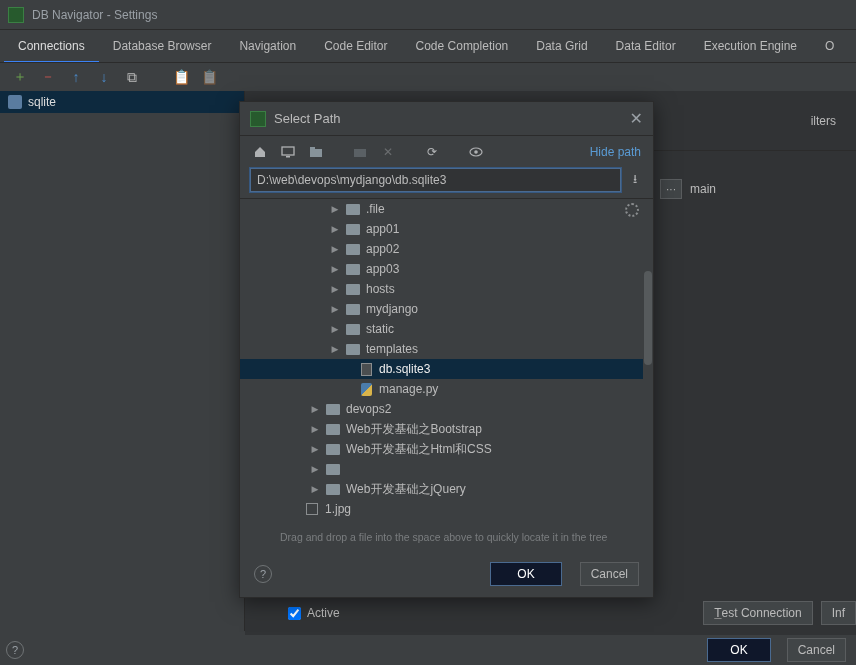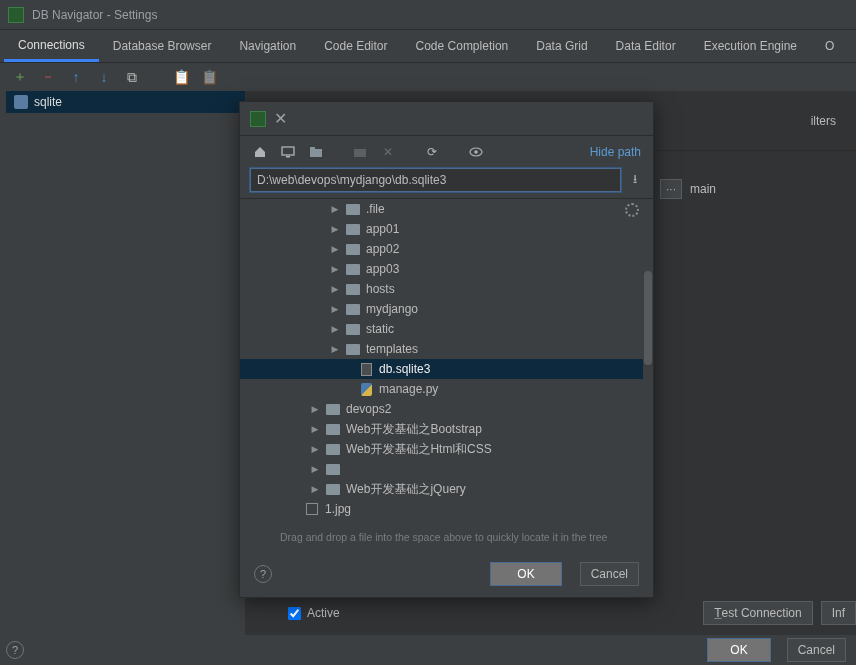--- a/index.html
+++ b/index.html
@@ -21,32 +21,32 @@
   
   .tabs {
     height: 33px; display: flex; align-items: stretch;
     border-bottom: 1px solid #2b2b2b; background: #3c3f41;
     padding-left: 4px;
   }
   .tab {
     padding: 0 14px; display: flex; align-items: center;
     color: #bbbbbb; cursor: default;
   }
-  .tab.active { border-bottom: 3px solid #3b82f6; color: #dddddd; }
+  .tab.active { border-bottom: 1px solid #3b82f6; color: #dddddd; }
 
   
   .toolbar {
     height: 28px; display: flex; align-items: center; gap: 12px;
     padding: 0 12px; background: #3c3f41;
   }
   .tb-icon { width: 16px; height: 16px; display: flex; align-items: center; justify-content: center; font-size: 14px; }
 
   
   .left-tree {
-    position: absolute; left: 6px; top: 91px; width: 245px; height: 540px;
+    position: absolute; left: 0; top: 91px; width: 245px; height: 540px;
     background: #3c3f41; border-right: 1px solid #2b2b2b;
   }
   .tree-item {
     height: 22px; display: flex; align-items: center; gap: 6px;
     padding-left: 8px;
   }
   .tree-item.sel { background: #0d293e; color: #dddddd; }
   .db-icon { width: 14px; height: 14px; background: #5a7ca0; border-radius: 2px; display:inline-block; }
 
   
@@ -88,21 +88,21 @@
     background: #3c3f41;
     display: flex; align-items: center; justify-content: flex-end; gap: 8px;
     padding-right: 10px;
   }
   .help-circle {
     position: absolute; left: 6px; width: 18px; height: 18px;
     border: 1px solid #6f7375; border-radius: 50%;
     display: flex; align-items: center; justify-content: center; color: #9aa0a6;
     font-size: 11px;
   }
-  .btn-primary { background: #737373; border-color: #4a6a90; color: #ffffff; }
+  .btn-primary { background: #0f172a; border-color: #4a6a90; color: #ffffff; }
 
   
   .modal {
     position: absolute; left: 239px; top: 101px;
     width: 415px; height: 497px;
     background: #3c3f41;
     border: 1px solid #2b2b2b;
     box-shadow: 0 4px 20px rgba(0,0,0,0.5);
     display: flex; flex-direction: column;
   }
@@ -257,20 +257,21 @@
 
 <div class="footer">
   <span class="help-circle">?</span>
   <span class="btn btn-primary" style="padding:0 22px">OK</span>
   <span class="btn">Cancel</span>
 </div>
 
 <div class="modal">
   <div class="modal-titlebar">
     <span class="app-icon"></span>
+    <span class="title">Select Path</span>
     <span class="close">✕</span>
   </div>
 
   <div class="modal-toolbar">
     <span class="mt-icon">
       <svg width="14" height="14" viewBox="0 0 14 14">
           <path d="M2 7 L7 2 L12 7 L12 12 L2 12 Z" fill="#afb1b3"></path>
         </svg>
     </span>
     <span class="mt-icon">

